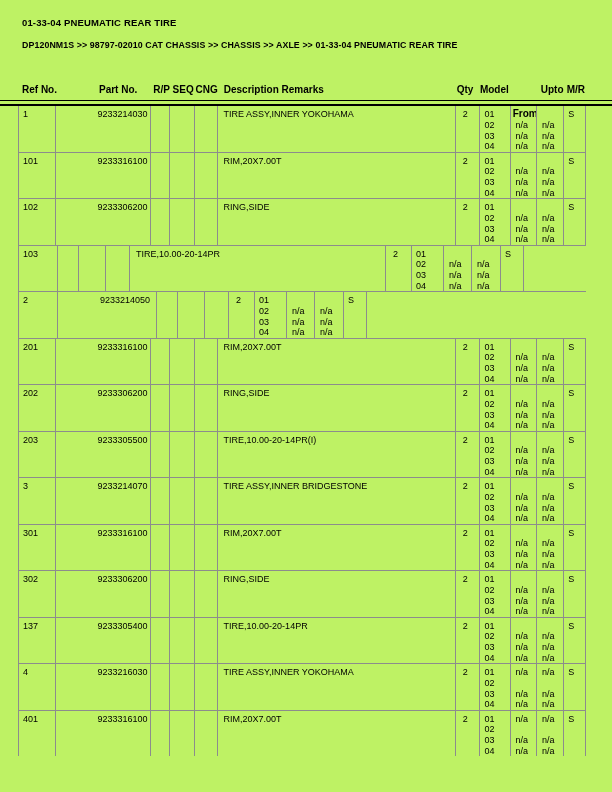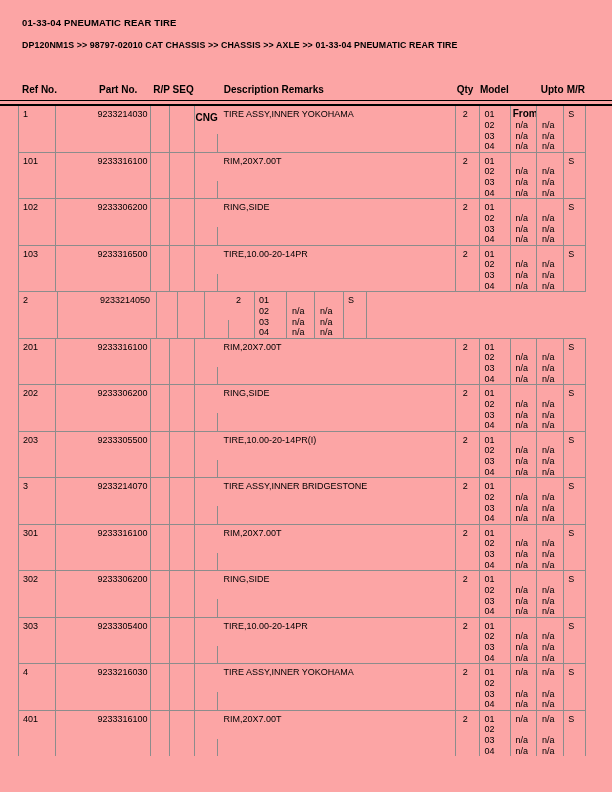--- a/index.html
+++ b/index.html
@@ -4,21 +4,21 @@
 <style>
   * { margin: 0; padding: 0; box-sizing: border-box; }
   html, body { width: 612px; height: 792px; }
   body {
     background: #ffffff;
     font-family: "Liberation Sans", "DejaVu Sans", sans-serif;
     color: #000;
     position: relative;
     overflow: hidden;
   }
-  .page { position: absolute; inset: 0; background: #fca5a5; }
+  .page { position: absolute; inset: 0; background: #bef264; }
 
   .doc-title {
     position: absolute; left: 22px; top: 17px;
     font-size: 9.5px; font-weight: 700; letter-spacing: 0.15px;
     white-space: nowrap;
   }
   .breadcrumb {
     position: absolute; left: 22px; top: 40px;
     font-size: 8.8px; font-weight: 700; letter-spacing: 0.1px;
     white-space: nowrap;
@@ -48,21 +48,21 @@
     border-right: 1px solid #8c8c8c;
     padding-top: 3px; font-size: 9px; overflow: hidden; white-space: nowrap;
   }
   .mline { height: 10.8px; line-height: 10.8px; font-size: 9px; }
 
   
   .c0  { width: 39px;  }
   .c1  { width: 62px; margin-left: 37px;  }
   .c2  { width: 21px;  }
   .c3  { width: 27px;  }
-  .c4  { width: 24px; margin-top: 28px;  }
+  .c4  { width: 24px;  }
   .c5  { width: 256px; }
   .c6  { width: 26px;  }
   .c7  { width: 32px;  }
   .c8  { width: 28px;  }
   .c9  { width: 29px;  }
   .c10 { width: 23px;  }
 
   
   .cell.c0  { padding-left: 4px; }
   .cell.c1  { padding-left: 5px; }
@@ -191,21 +191,20 @@
         <div class="cell c9">
           <div class="mline"></div>
           <div class="mline">n/a</div>
           <div class="mline">n/a</div>
           <div class="mline">n/a</div>
         </div>
         <div class="cell c10">S</div>
       </div>
       <div class="row">
         <div class="cell c0">103</div>
-        <div class="cell c1">9233316500</div>
         <div class="cell c2"></div>
         <div class="cell c3"></div>
         <div class="cell c4"></div>
         <div class="cell c5">TIRE,10.00-20-14PR</div>
         <div class="cell c6">2</div>
         <div class="cell c7">
           <div class="mline">01</div>
           <div class="mline">02</div>
           <div class="mline">03</div>
           <div class="mline">04</div>
@@ -413,21 +412,21 @@
         </div>
         <div class="cell c9">
           <div class="mline"></div>
           <div class="mline">n/a</div>
           <div class="mline">n/a</div>
           <div class="mline">n/a</div>
         </div>
         <div class="cell c10">S</div>
       </div>
       <div class="row">
-        <div class="cell c0">303</div>
+        <div class="cell c0">137</div>
         <div class="cell c1">9233305400</div>
         <div class="cell c2"></div>
         <div class="cell c3"></div>
         <div class="cell c4"></div>
         <div class="cell c5">TIRE,10.00-20-14PR</div>
         <div class="cell c6">2</div>
         <div class="cell c7">
           <div class="mline">01</div>
           <div class="mline">02</div>
           <div class="mline">03</div>

